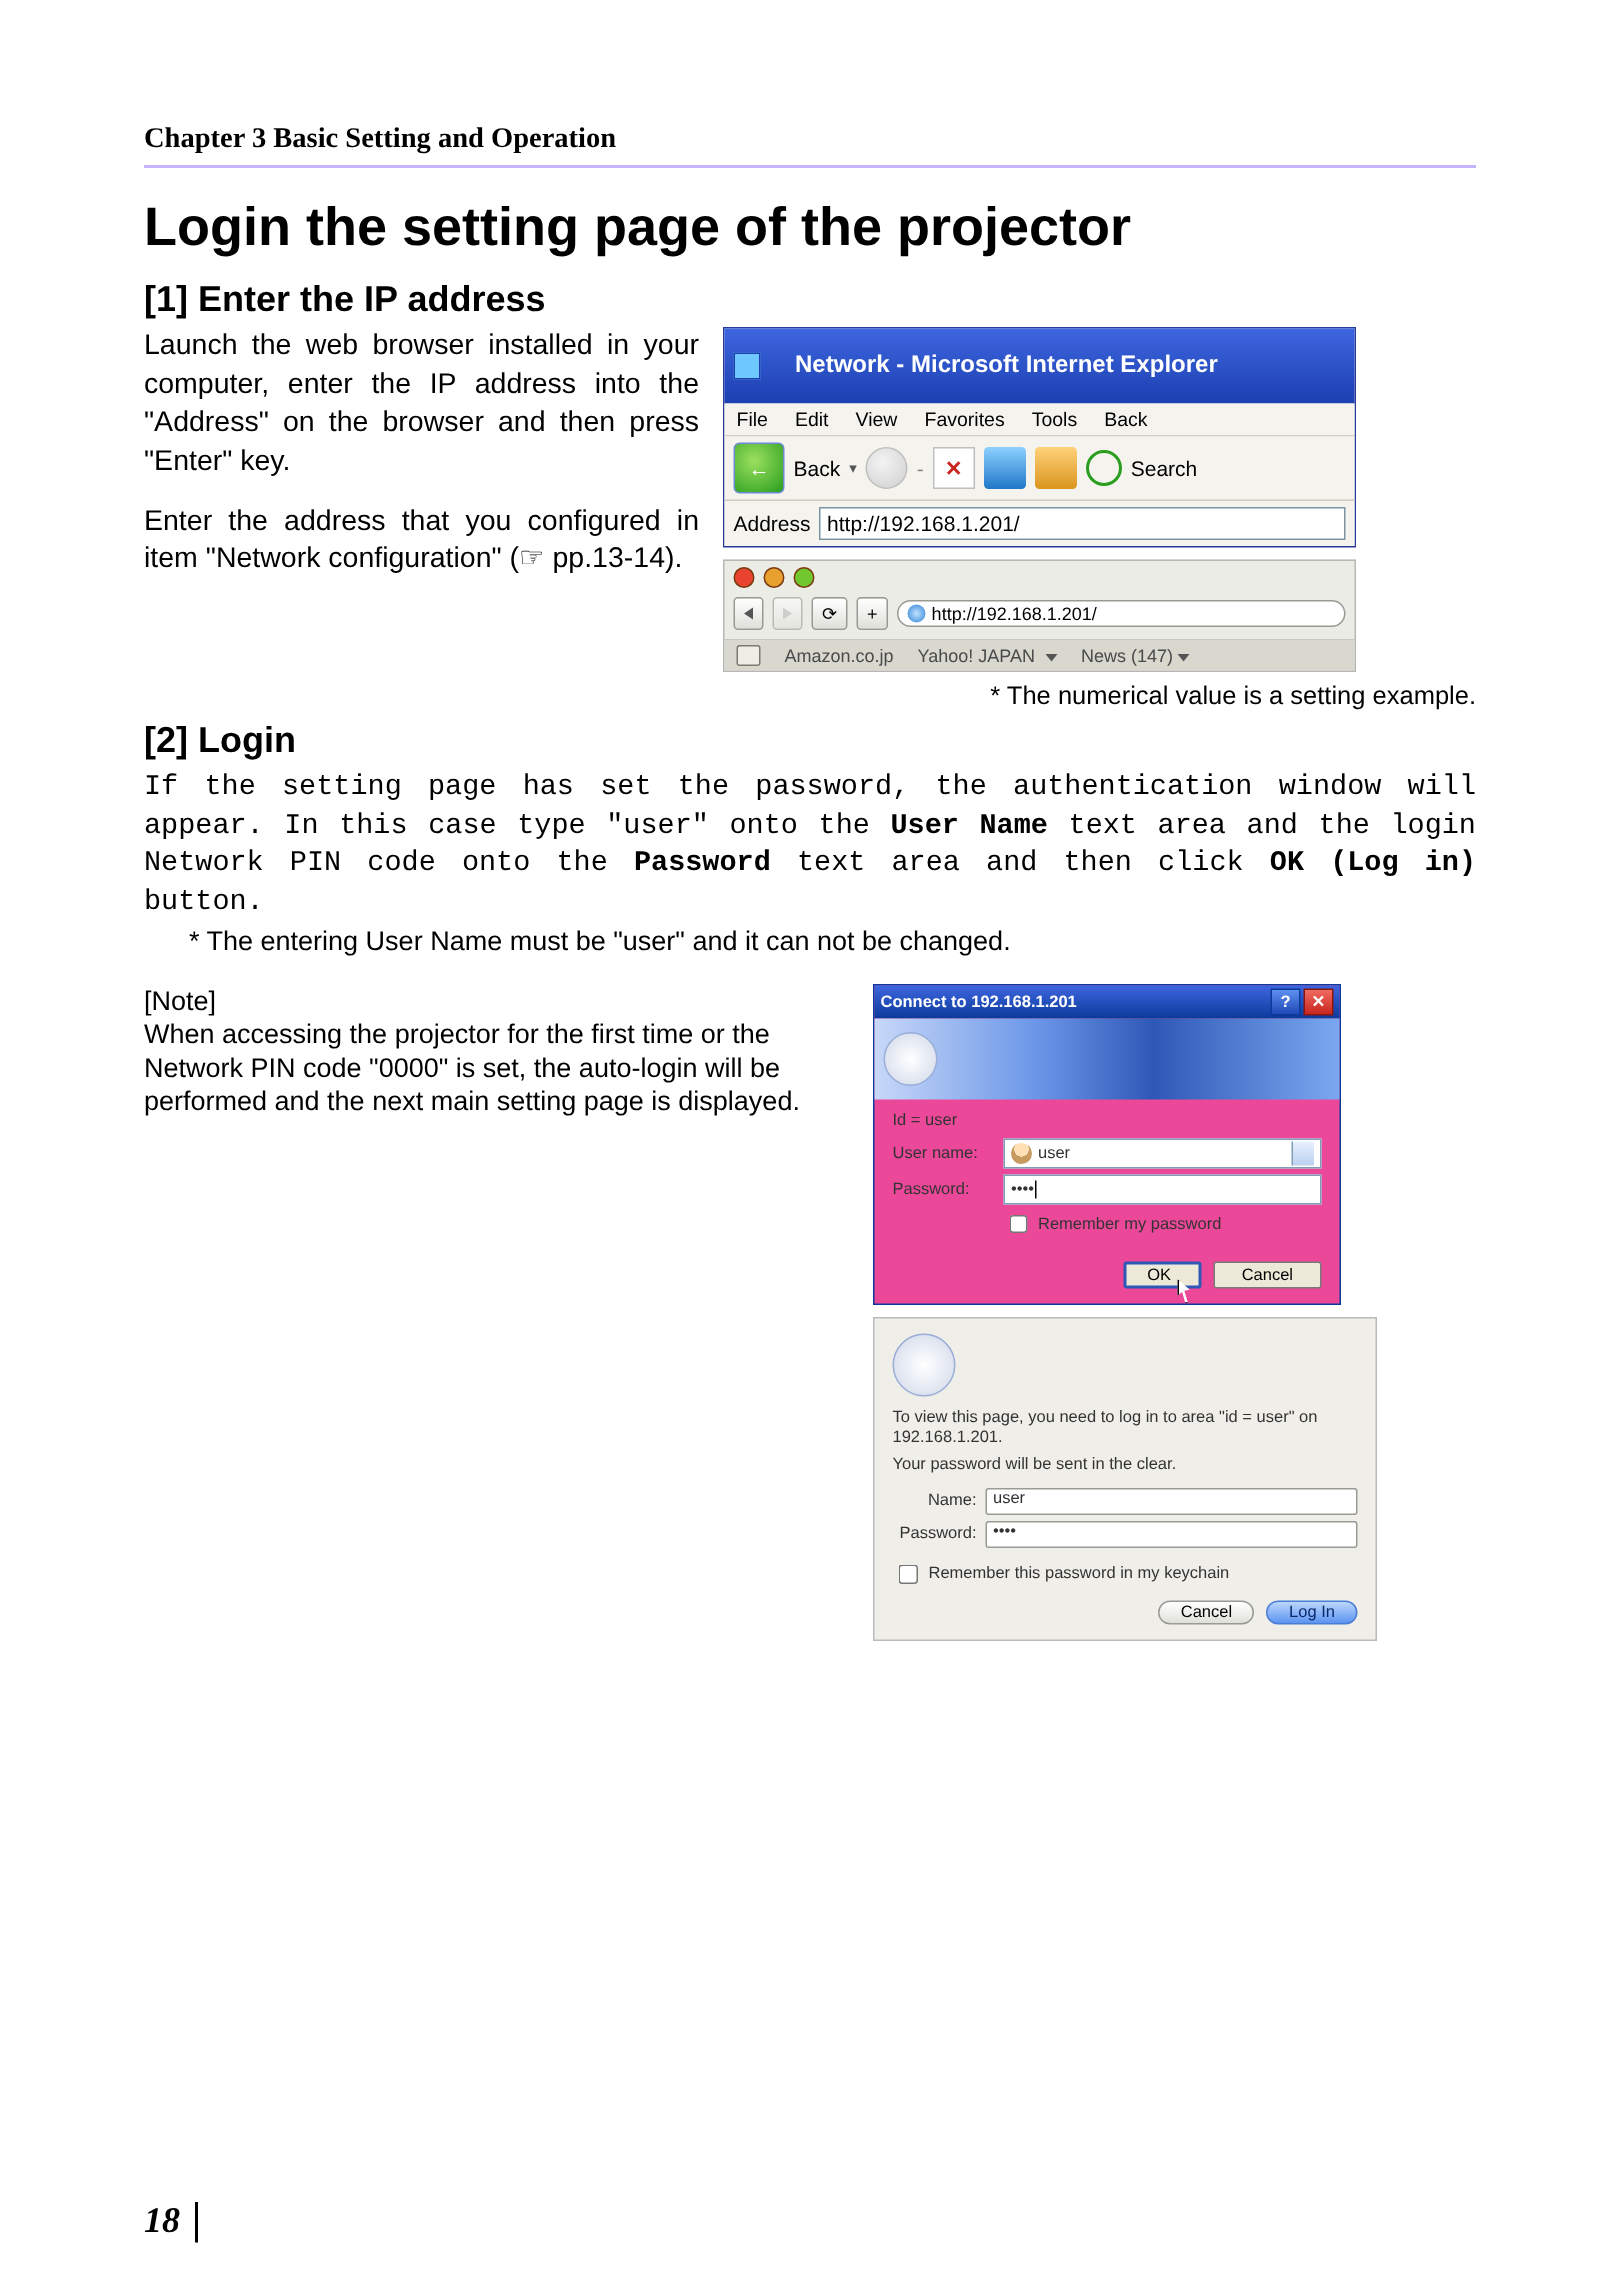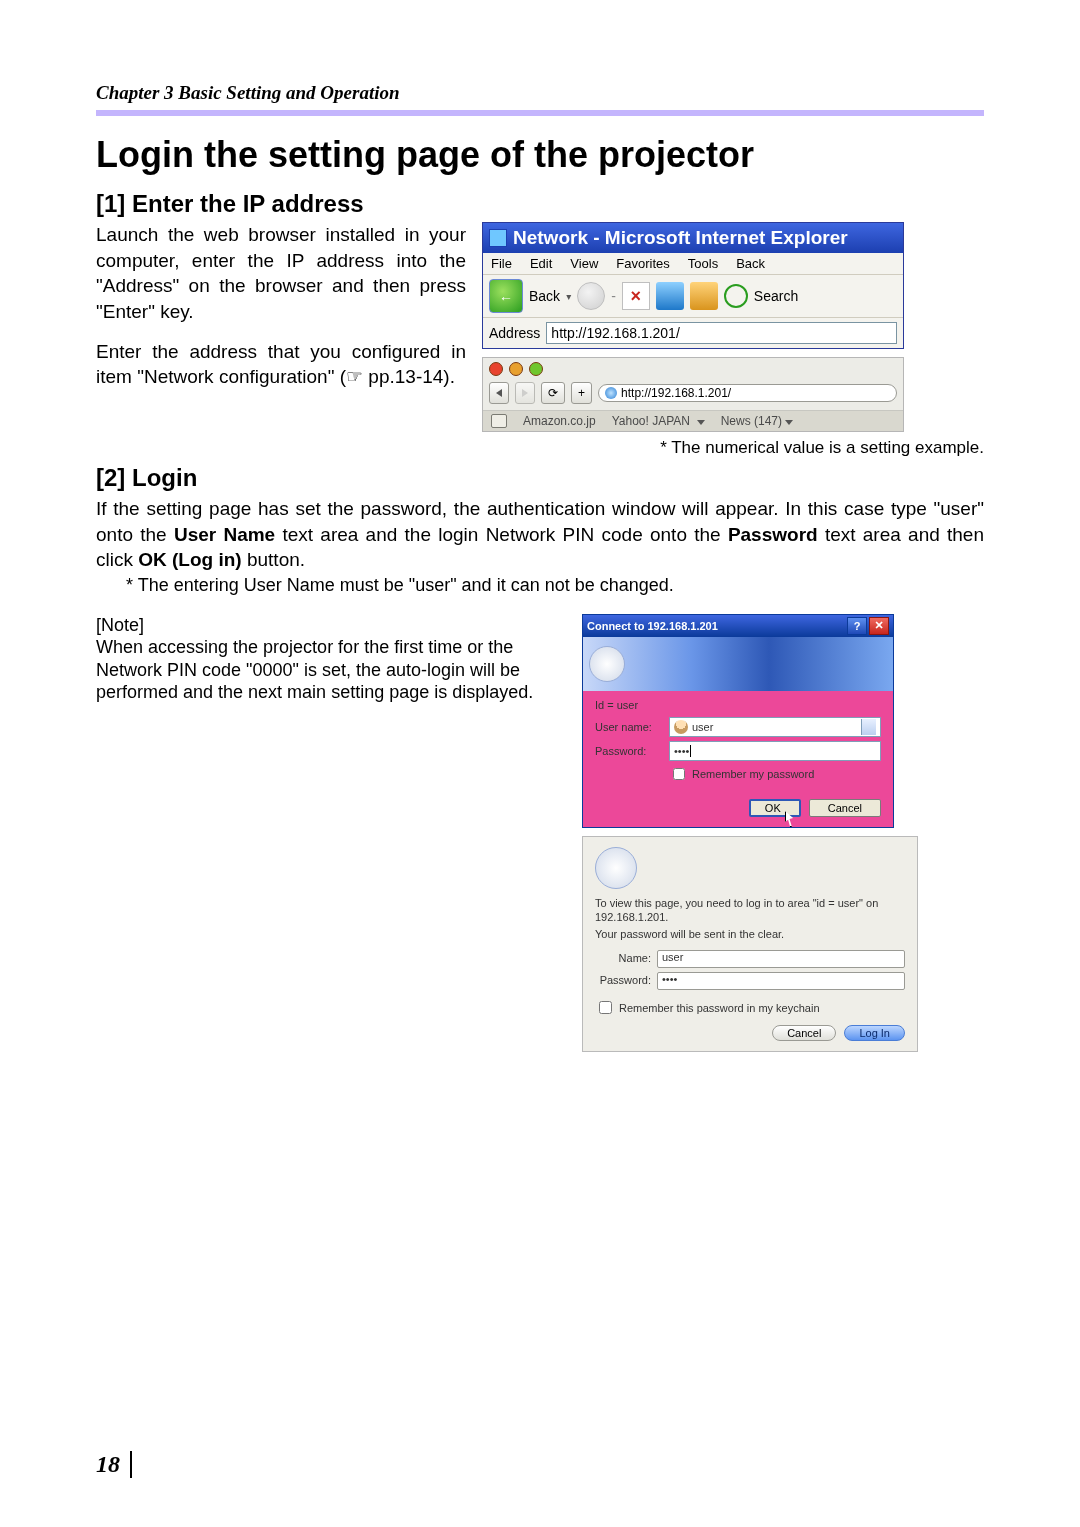--- a/index.html
+++ b/index.html
@@ -16,25 +16,24 @@
     margin: 0 auto;
   }
   .inner {
     position: absolute;
     left: 96px;
     top: 82px;
     right: 96px;
     bottom: 40px;
   }
   .chapter-line {
-    font-style: italic;
     font-weight: 600;
     font-family: "Georgia", serif;
     font-size: 19px;
-    border-bottom: 6px solid #c4b5fd;
+    border-bottom: 2px solid #c4b5fd;
     padding-bottom: 6px;
     margin-bottom: 18px;
   }
   h1.main {
     font-size: 36px;
     font-weight: 700;
     margin: 0 0 14px 0;
   }
   h2.sub {
     font-size: 24px;
@@ -51,26 +50,26 @@
     line-height: 1.35;
   }
   .section1-text p { margin: 0 0 14px 0; text-align: justify; }
   .ie-window {
     border: 1px solid #2a3a9a;
     width: 420px;
   }
   .ie-title {
     background: linear-gradient(#3e66e0, #1c3fb0);
     color: #fff;
-    font-size: 19px;
+    font-size: 16px;
     font-weight: 700;
-    padding: 4px 6px;
+    padding: 16px 6px;
     display: flex;
     align-items: center;
-    gap: 6px;
+    gap: 23px;
   }
   .ie-ico {
     width: 16px; height: 16px;
     background: #6fc7ff;
     border: 1px solid #1c3fb0;
     display: inline-block;
   }
   .ie-menu {
     background: #f4f3ee;
     font-size: 13px;
@@ -187,21 +186,21 @@
     display: inline-block; background: #efeee6;
   }
   .footnote {
     font-size: 17px;
     text-align: right;
     margin: 6px 0 2px 0;
   }
   .section2 {
     margin-top: 6px;
   }
-  .just { text-align: justify; font-size: 19px; line-height: 1.35; margin: 0; }
+  .just { text-align: justify; font-size: 19px; line-height: 1.35; margin: 0; font-family: Liberation Mono, monospace; }
   .indent-note { font-size: 18px; margin: 2px 0 0 30px; }
   .note-wrap {
     display: flex; gap: 16px; margin-top: 18px;
   }
   .note-text { flex: 0 0 470px; font-size: 18px; line-height: 1.25; }
   .note-text .hdr { margin: 0; }
   
   .auth-win {
     width: 310px;
     border: 1px solid #0b3a9a;
@@ -307,21 +306,21 @@
     font-size: 11px;
   }
   .macbtn.pri {
     border-color: #4a7dd6;
     background: linear-gradient(#bcd6ff, #5c94f0);
     color: #0b2a6a;
   }
   .page-num {
     position: absolute;
     left: 96px;
-    bottom: 49px;
+    bottom: 32px;
     font-style: italic;
     font-family: Georgia, serif;
     font-size: 24px;
     font-weight: 700;
     border-right: 2px solid #000;
     padding-right: 10px;
   }
   b { font-weight: 700; }
   .tri {
     display: inline-block;

